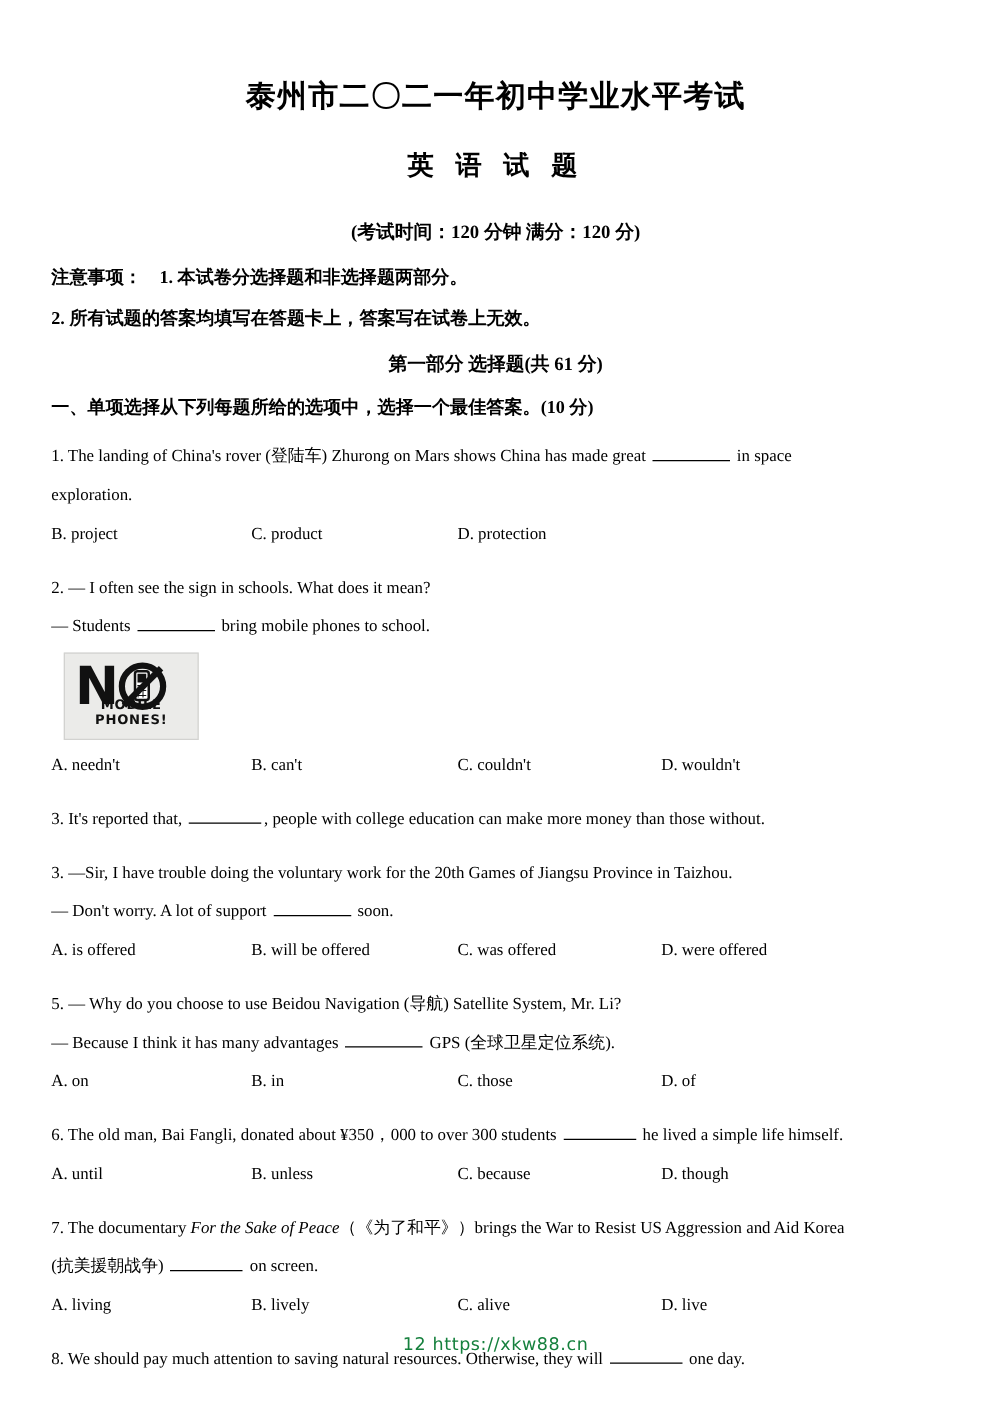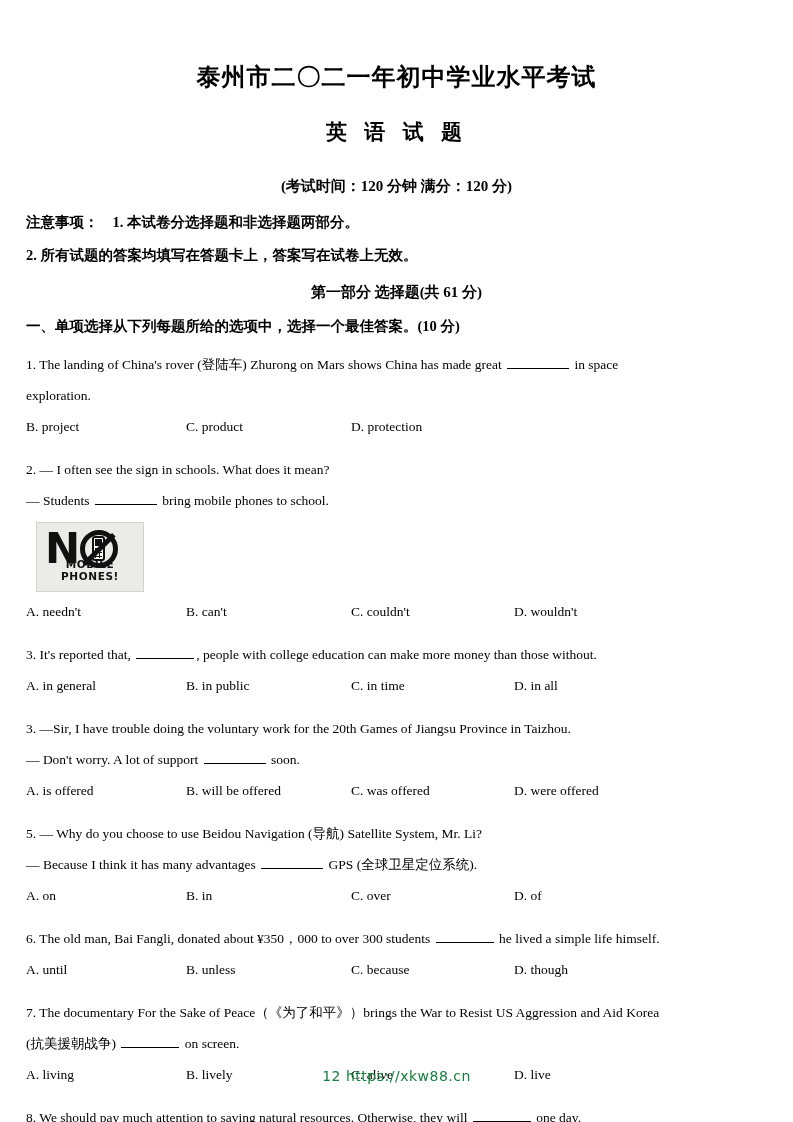--- a/index.html
+++ b/index.html
@@ -14,21 +14,21 @@
     position: relative;
     font-family: "Liberation Serif", "DejaVu Serif", serif;
     color: #000000;
     overflow: hidden;
   }
   .page {
     position: relative;
     width: 793px;
     height: 1122px;
     box-sizing: border-box;
-    padding: 0 26px;
+    padding: 0 41px;
   }
 
   
   .doc-title {
     text-align: center;
     font-size: 24px;
     font-weight: bold;
     letter-spacing: 1px;
     margin: 0;
     padding-top: 62px;
@@ -91,21 +91,21 @@
   }
   .blank {
     display: inline-block;
     width: 62px;
     border-bottom: 1px solid #000;
     vertical-align: baseline;
     height: 12px;
     margin: 0 2px;
   }
   .blank.short { width: 58px; }
-  .italic { }
+  .italic { font-style: italic; }
 
   .opts {
     display: flex;
     font-size: 13.5px;
     line-height: 31px;
     margin: 0;
   }
   .opts .opt:nth-child(1) { width: 160px; }
   .opts .opt:nth-child(2) { width: 165px; }
   .opts .opt:nth-child(3) { width: 163px; }
@@ -261,46 +261,40 @@
     <div class="opts">
       <span class="opt">A. needn't</span>
       <span class="opt">B. can't</span>
       <span class="opt">C. couldn't</span>
       <span class="opt">D. wouldn't</span>
     </div>
   </div>
 
   <div class="q-block">
     <p class="q-line"><span>3. It's reported that, </span><span class="blank short"></span><span>, people with college education can make more money than those without.</span></p>
-    <div class="opts">
-      <span class="opt">A. in general</span>
-      <span class="opt">B. in public</span>
-      <span class="opt">C. in time</span>
-      <span class="opt">D. in all</span>
-    </div>
   </div>
 
   <div class="q-block">
     <p class="q-line">3. —Sir, I have trouble doing the voluntary work for the 20th Games of Jiangsu Province in Taizhou.</p>
     <p class="q-line"><span>— Don't worry. A lot of support </span><span class="blank"></span><span> soon.</span></p>
     <div class="opts">
       <span class="opt">A. is offered</span>
       <span class="opt">B. will be offered</span>
       <span class="opt">C. was offered</span>
       <span class="opt">D. were offered</span>
     </div>
   </div>
 
   <div class="q-block">
     <p class="q-line">5. — Why do you choose to use Beidou Navigation (导航) Satellite System, Mr. Li?</p>
     <p class="q-line"><span>— Because I think it has many advantages </span><span class="blank"></span><span> GPS (全球卫星定位系统).</span></p>
     <div class="opts">
       <span class="opt">A. on</span>
       <span class="opt">B. in</span>
-      <span class="opt">C. over</span>
+      <span class="opt">C. those</span>
       <span class="opt">D. of</span>
     </div>
   </div>
 
   <div class="q-block">
     <p class="q-line"><span>6. The old man, Bai Fangli, donated about ¥350，000 to over 300 students </span><span class="blank short"></span><span> he lived a simple life himself.</span></p>
     <div class="opts">
       <span class="opt">A. until</span>
       <span class="opt">B. unless</span>
       <span class="opt">C. because</span>

